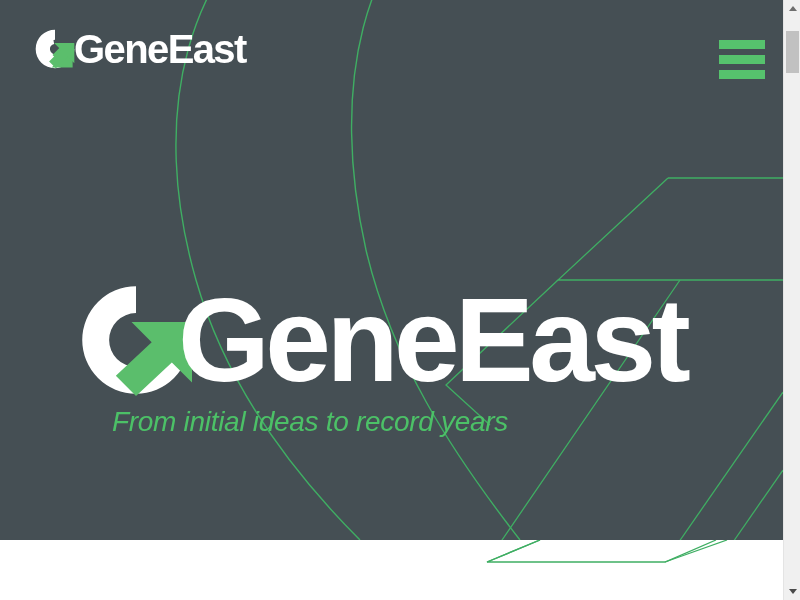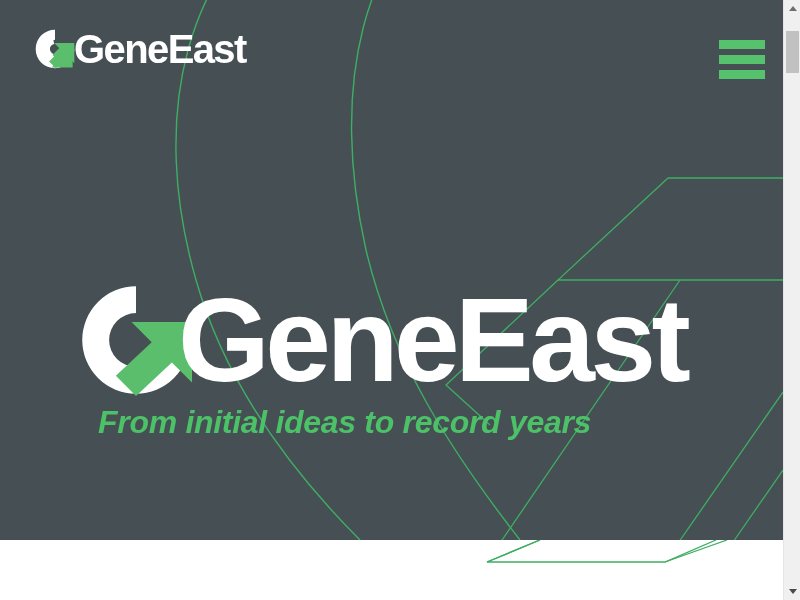--- a/index.html
+++ b/index.html
@@ -126,25 +126,25 @@
     margin-left:18px;
     color:#C9CED0;
     font-size:30px;
     font-weight:400;
     letter-spacing:-0.4px;
     line-height:34px;
     white-space:nowrap;
   }
   #subtagline {
     margin-top:8px;
-    margin-left:18px;
+    margin-left:32px;
     color:#4CC167;
-    font-size:32px;
+    font-size:28px;
     font-style:italic;
-    font-weight:700;
+    font-weight:400;
     letter-spacing:-0.3px;
     line-height:32px;
     white-space:nowrap;
   }
 
   
   #below-fold {
     position:absolute;
     left:0; top:540px;
     width:783px; height:60px;

